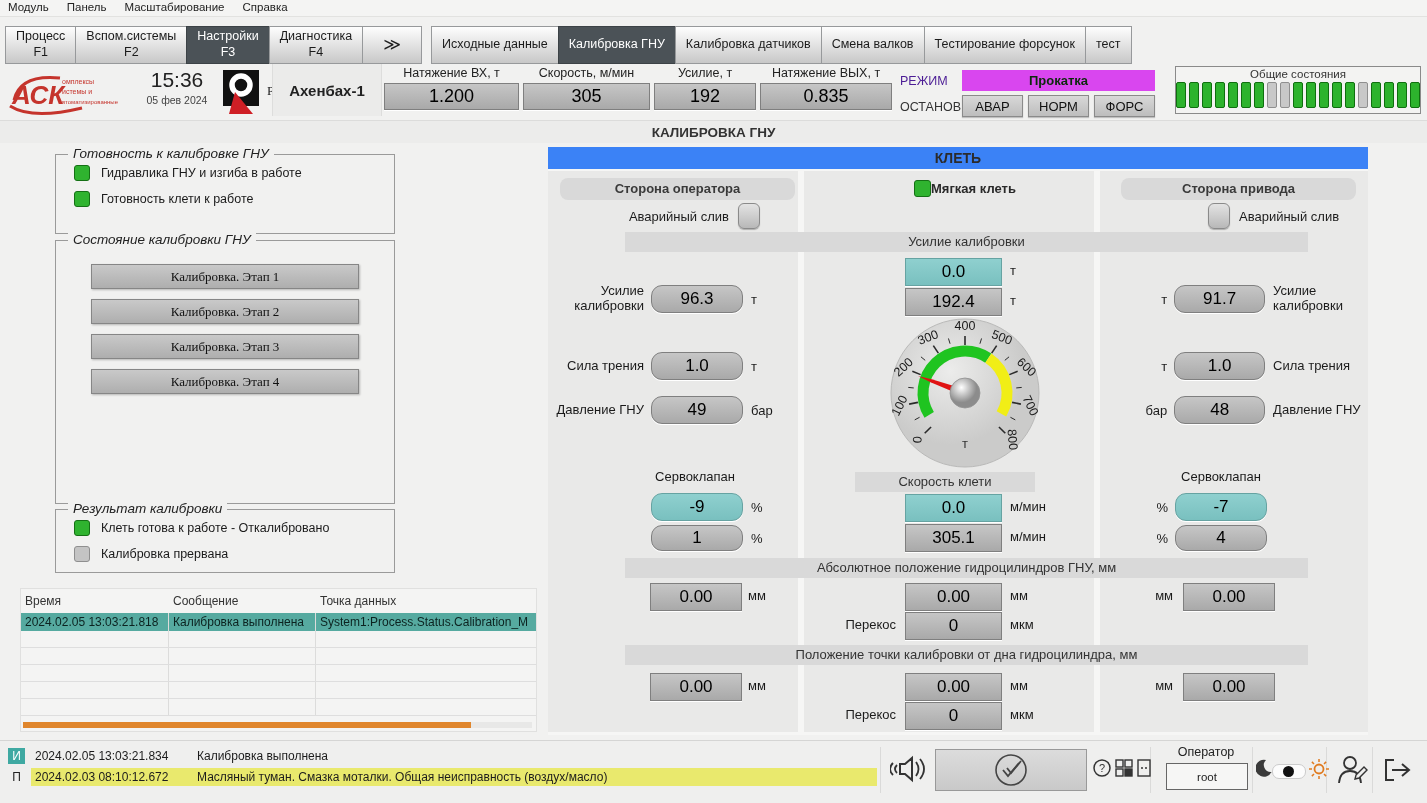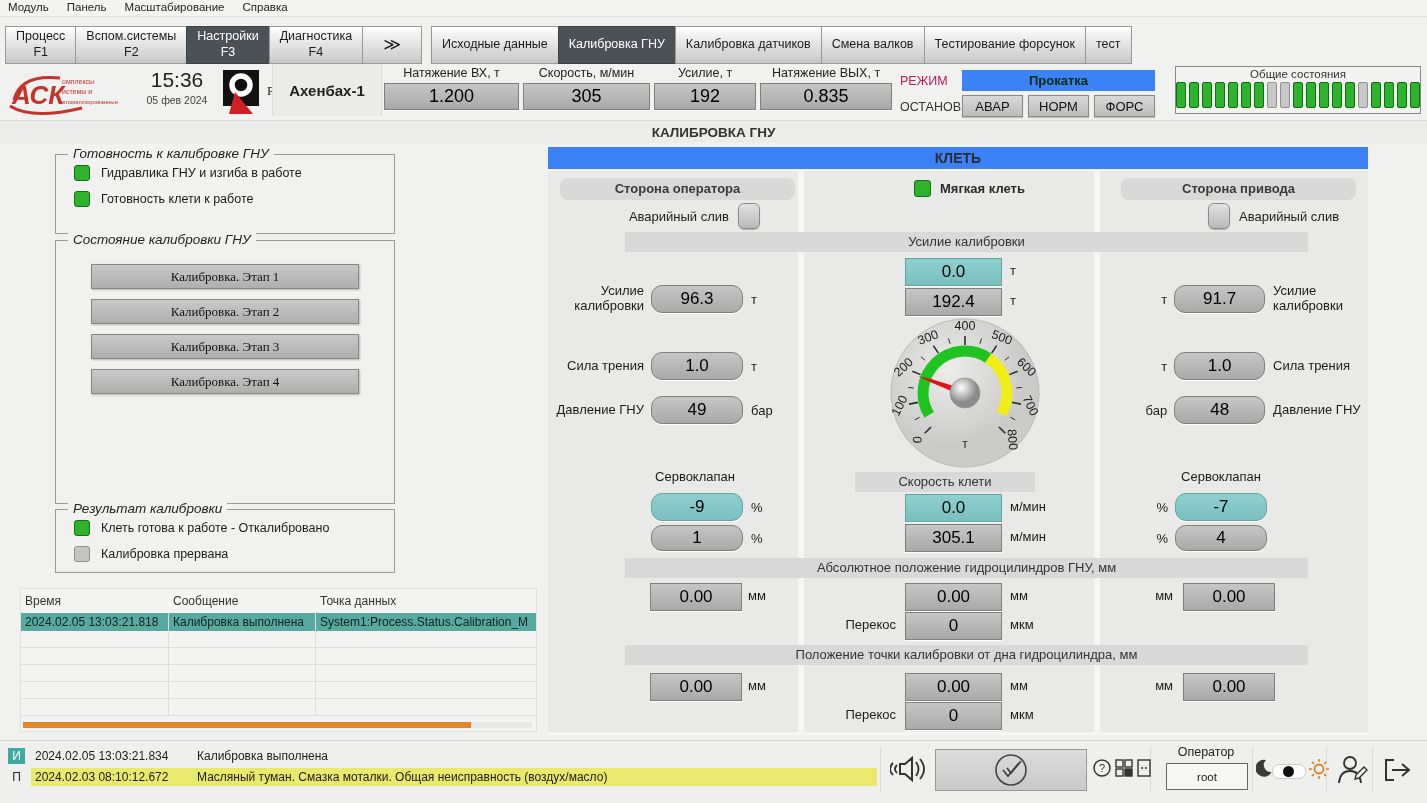--- a/index.html
+++ b/index.html
@@ -31,23 +31,23 @@
            border-left:1px solid #dddddc;border-right:1px solid #dddddc;
            display:flex;align-items:center;justify-content:center;font-size:15px;font-weight:bold;color:#222;}
   #metrics{position:absolute;left:385px;top:2px;display:flex;gap:6px;}
   .metric{display:flex;flex-direction:column;align-items:center;}
   .metric-label{font-size:12.5px;color:#222;margin-bottom:3px;white-space:nowrap;}
   .val-box{background:linear-gradient(#c6c6c6,#a9a9a9);border:1px solid #7f7f7f;
            box-shadow:0 1px 0 #ffffff;color:#000;display:flex;align-items:center;justify-content:center;}
   .val-teal{background:linear-gradient(#8fd0cf,#79c0bf);border:1px solid #66a3a2;}
   .metric .val-box{width:100%;height:25px;font-size:18px;}
   .metric.m0{width:133px;} .metric.m1{width:125px;} .metric.m2{width:100px;} .metric.m3{width:130px;}
-  #mode-label{position:absolute;left:900px;top:10px;font-size:12.5px;color:#be185d;}
+  #mode-label{position:absolute;left:900px;top:10px;font-size:12.5px;color:#4c1d95;}
   #stop-label{position:absolute;left:900px;top:36px;font-size:12.5px;color:#333;}
-  #mode-value{position:absolute;left:962px;top:6px;width:193px;height:21px;background:#3b82f6;
+  #mode-value{position:absolute;left:962px;top:6px;width:193px;height:21px;background:#d946ef;
               display:flex;align-items:center;justify-content:center;font-size:13px;color:#0c2a0c;font-weight:bold;}
   #stop-buttons{position:absolute;left:962px;top:31px;width:193px;height:22px;display:flex;gap:5px;}
   .hbtn{flex:1;background:linear-gradient(#d8d8d8,#bdbdbd);border:1px solid #8a8a8a;font-size:13px;
         font-family:"Liberation Sans",sans-serif;color:#111;box-shadow:0 1px 1px rgba(0,0,0,.2);}
   #states-box{position:absolute;left:1175px;top:2px;width:246px;height:48px;border:1px solid #8a8a8a;
               background:#f3f3f2;box-sizing:border-box;}
   #states-title{font-size:11.5px;color:#333;text-align:center;margin-top:1px;}
   #states-cells{display:flex;gap:3px;justify-content:center;margin-top:2px;}
   .state-cell{width:9px;height:24px;border-radius:2px;}
   .state-cell.on{background:#2db32d;border:1px solid #0f6f0f;}
@@ -84,21 +84,21 @@
   #hscroll-thumb{width:448px;height:6px;background:#e0862c;}
   
   #stand{position:absolute;left:548px;top:147px;width:820px;height:588px;background:#f6f6f5;}
   #klet-bar{position:absolute;left:0;top:0;width:820px;height:22px;background:#3b82f6;
             display:flex;align-items:center;justify-content:center;font-weight:bold;font-size:14px;color:#2b2b2b;}
   .scol{position:absolute;top:24px;height:561px;background:#e9e9e8;}
   #col-os{left:0;width:250px;} #col-c{left:256px;width:290px;} #col-ds{left:552px;width:268px;}
   .side-band{position:absolute;height:22px;line-height:22px;background:#d9d9d9;text-align:center;
              font-weight:bold;font-size:13px;color:#3a3a3a;border-radius:8px;}
   #band-os{left:12px;top:31px;width:235px;} #band-ds{left:573px;top:31px;width:235px;}
-  #soft-stand{position:absolute;left:366px;top:33px;display:flex;align-items:center;gap:9px;
+  #soft-stand{position:absolute;left:366px;top:33px;display:flex;align-items:center;
               font-weight:bold;font-size:13px;color:#2a2a2a;}
   #soft-stand .led{width:15px;height:15px;}
   .drain{position:absolute;top:56px;height:26px;display:flex;align-items:center;gap:9px;font-size:13px;}
   #drain-os{left:12px;width:200px;justify-content:flex-end;}
   #drain-ds{left:660px;}
   .drain-toggle{width:20px;height:24px;border-radius:6px;background:linear-gradient(#e3e3e3,#b8b8b8);
                 border:1px solid #8a8a8a;box-shadow:0 1px 1px rgba(0,0,0,.25);}
   .band{position:absolute;height:20px;line-height:20px;background:#d9d9d9;text-align:center;font-size:13px;color:#333;}
   #band-force{left:77px;top:85px;width:683px;}
   #band-abs{left:77px;top:411px;width:683px;}

